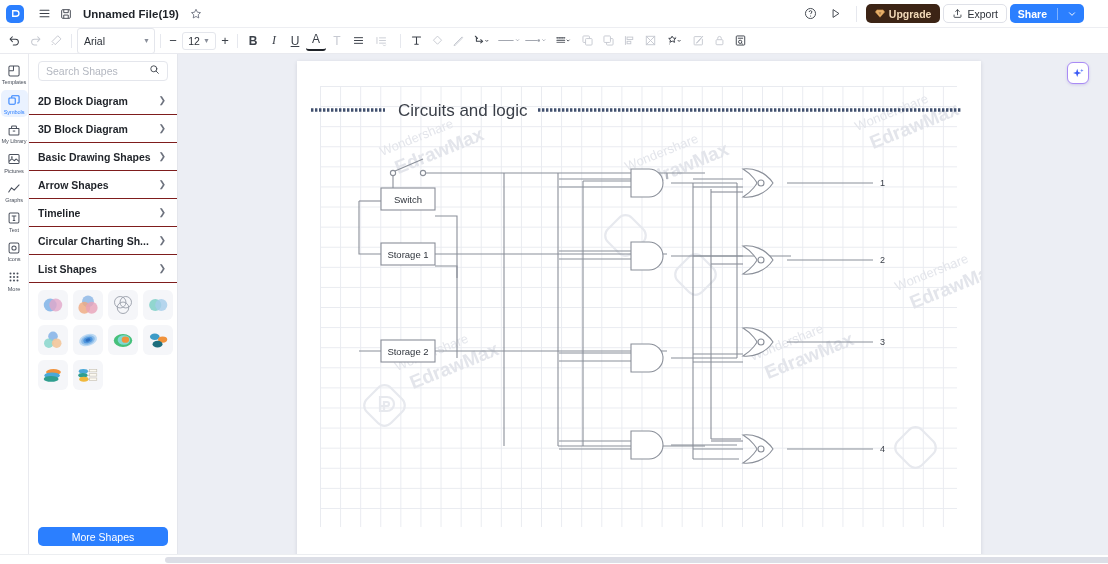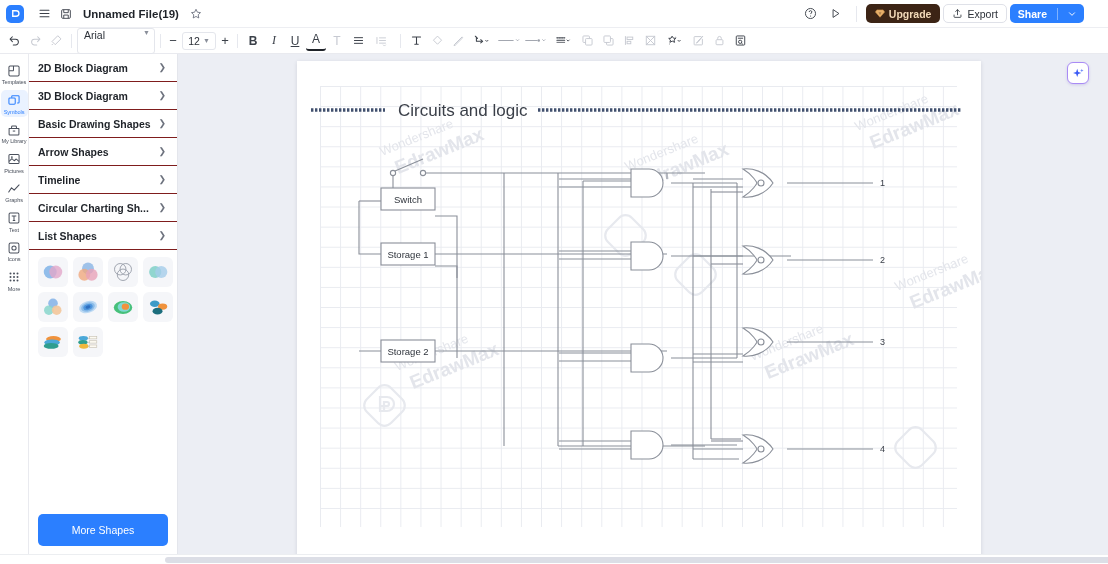--- a/index.html
+++ b/index.html
@@ -49,21 +49,21 @@
   .formatbar{
     height:26px; flex:0 0 26px; background:#fff; border-bottom:1px solid #e9eaef;
     display:flex;align-items:center;padding:0 4px; gap:1px;
   }
   .fic{ width:20px;height:20px;display:flex;align-items:center;justify-content:center;color:#3b4049;border-radius:3px;flex:0 0 20px;}
   .fic.dim{ color:#c6c9d1; }
   .fic.wide{ width:26px; flex:0 0 26px; }
   .fsep{ width:1px;height:14px;background:#e6e8ee;margin:0 4px; flex:0 0 1px;}
   .fontsel{
     width:78px;height:26px;border:1px solid #e4e6ec;border-radius:3px;background:#fff;
-    display:flex;align-items:flex-start;justify-content:space-between;padding:0 4px 0 6px;font-size:10.5px;color:#2b3038;
+    display:flex;align-items:center;justify-content:space-between;padding:0 4px 0 6px;font-size:10.5px;color:#2b3038;
   }
   .sizewrap{ display:flex;align-items:center;gap:2px; }
   .sizebox{
     width:34px;height:18px;border:1px solid #e4e6ec;border-radius:3px;background:#fff;
     display:flex;align-items:center;justify-content:center;gap:3px;font-size:10.5px;color:#2b3038;
   }
   .caret{ font-size:7px;color:#8a8f9a; }
   .minus,.plus{ width:14px;text-align:center;color:#3b4049;font-size:13px;line-height:1; }
   .fbold{font-weight:bold;font-size:12px;}
   .fital{font-style:italic;font-family:"Liberation Serif",serif;font-size:12px;}
@@ -111,21 +111,21 @@
   .chev{ color:#6c717d; font-size:9px; line-height:1; }
   .shapes-grid{
     display:flex;flex-wrap:wrap;gap:5px;padding:7px 0 0 9px;
   }
   .shape-cell{
     width:30px;height:30px;border-radius:6px;background:#f5f6f9;display:flex;align-items:center;justify-content:center;
   }
   .shape-cell svg{display:block;}
   .moreshapes-wrap{ position:absolute;left:0;right:0;bottom:8px;padding:0 9px; }
   .btn-more{
-    height:32px;border-radius:5px;background:#2b7fff;color:#fff;font-size:10.5px;
+    height:19px;border-radius:5px;background:#2b7fff;color:#fff;font-size:10.5px;
     display:flex;align-items:center;justify-content:center;width:100%;
   }
 
   
   .canvas-area{ flex:1; position:relative; overflow:hidden; background:#eceef4; }
   .page{
     position:absolute;left:119px;top:7px;width:684px;height:558px;background:#fff;
     box-shadow:0 1px 4px rgba(30,35,50,.12);
   }
   .grid{
@@ -504,20 +504,33 @@
                 <circle cx="8" cy="12" r="1.15"></circle>
                 <circle cx="12" cy="12" r="1.15"></circle>
               </g>
             </svg>
         </span>
         <span class="rlabel">More</span>
       </div>
     </div>
 
     <div class="panel">
+      <div class="searchwrap">
+        <div class="searchbox">
+          <input type="text" placeholder="Search Shapes" style="">
+          <span>
+            <svg width="11" height="11" viewBox="0 0 16 16">
+                <g fill="none" stroke="#3b4049" stroke-width="1.3" stroke-linecap="round">
+                  <circle cx="7" cy="7" r="4.4"></circle>
+                  <path d="M10.3 10.3 13.6 13.6"></path>
+                </g>
+              </svg>
+          </span>
+        </div>
+      </div>
 
       <div class="cat-list">
         <div class="cat">
           <span class="cname">2D Block Diagram</span>
           <span class="chev">❯</span>
         </div>
         <div class="cat">
           <span class="cname">3D Block Diagram</span>
           <span class="chev">❯</span>
         </div>

